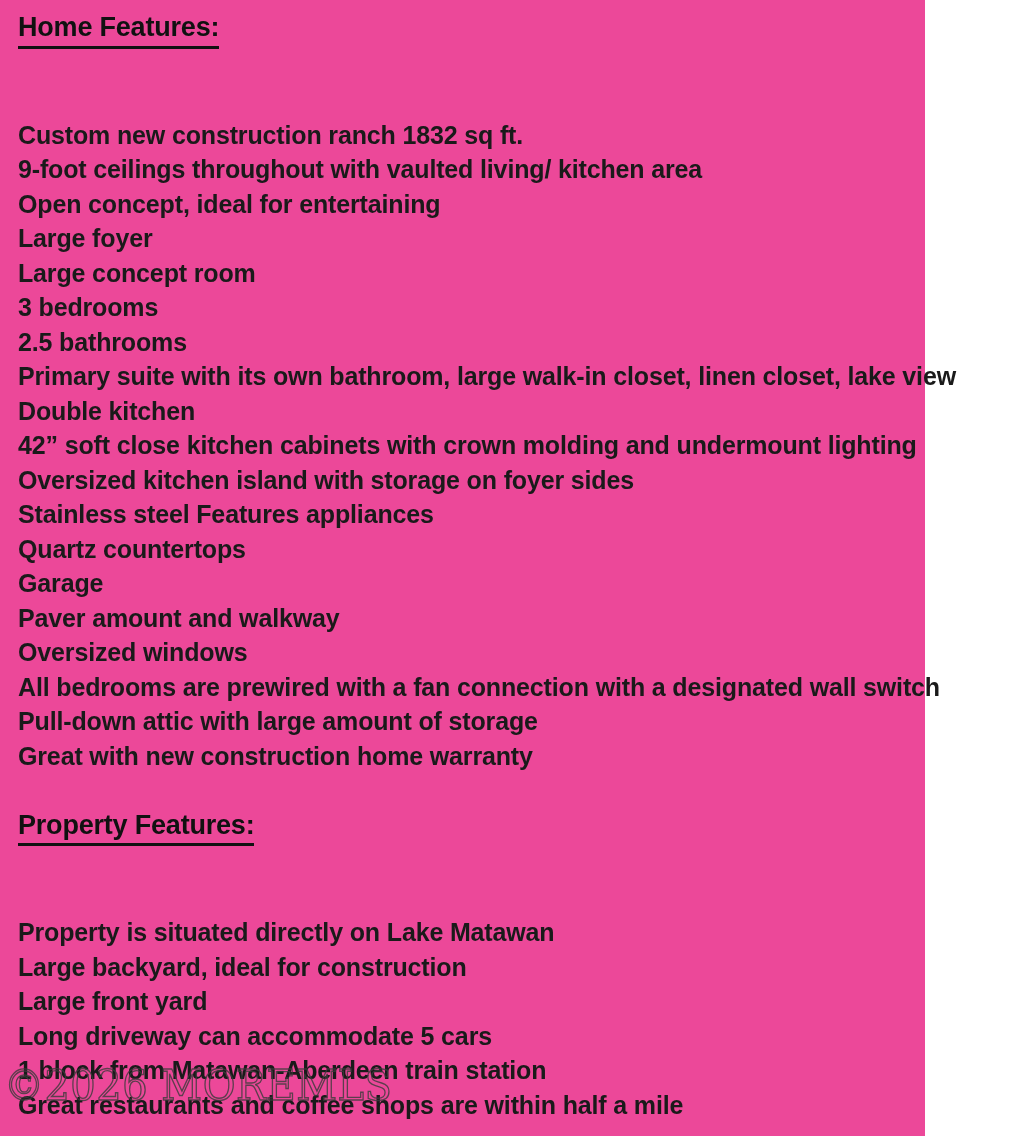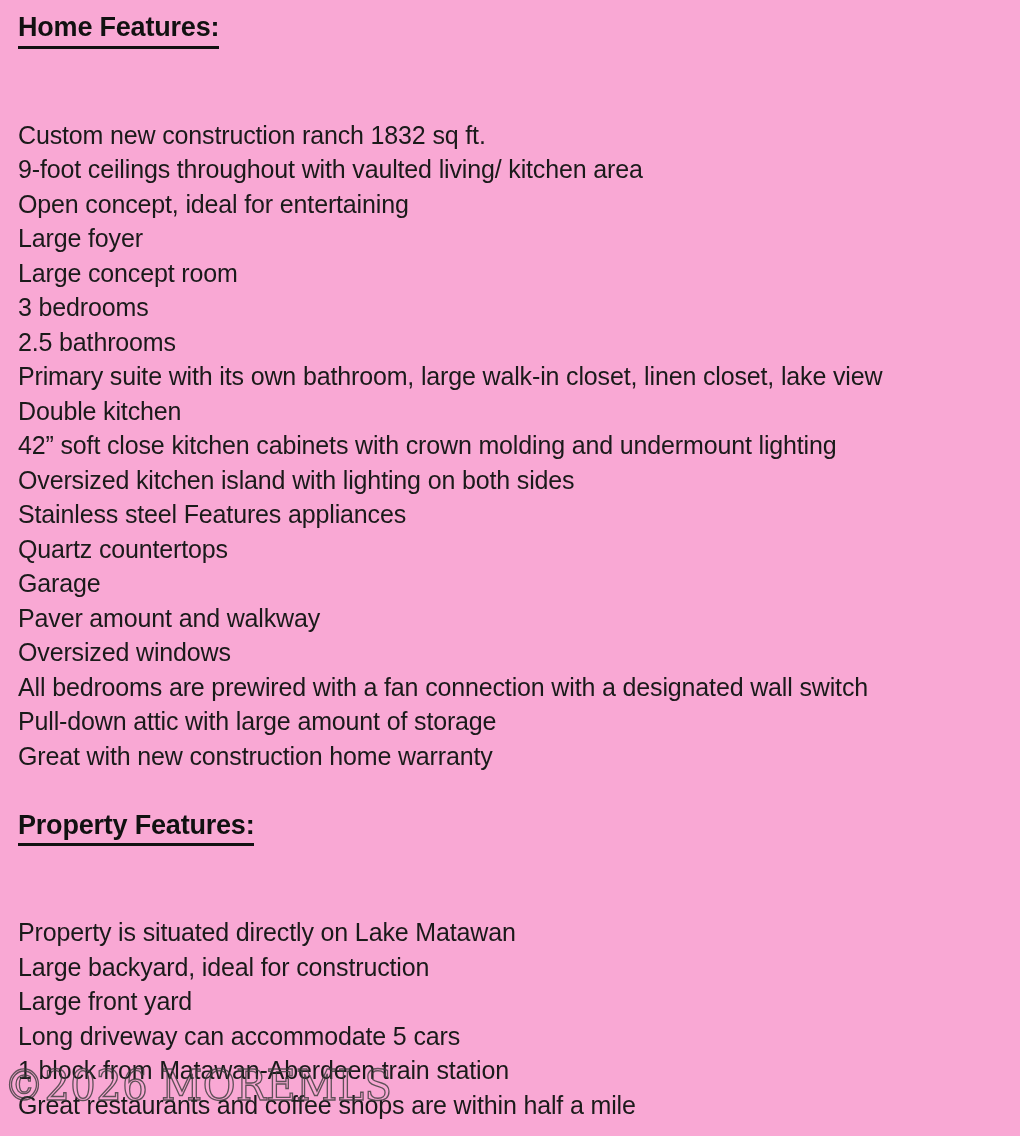--- a/index.html
+++ b/index.html
@@ -15,23 +15,23 @@
     overflow: hidden;
     font-family: "Liberation Sans", "DejaVu Sans", sans-serif;
     color: #1a1a1a;
     -webkit-font-smoothing: antialiased;
   }
 
   .page {
     position: absolute;
     left: 0;
     top: 0;
-    width: 1020px;
+    width: 925px;
     height: 1136px;
-    background: #f9a8d4;
+    background: #ec4899;
     padding: 12px;
     box-sizing: border-box;
   }
 
   .content {
     position: absolute;
     left: 18px;
     top: 10px;
     width: 984px;
   }
@@ -55,21 +55,21 @@
 
   .spacer-line {
     height: 34.5px;
     line-height: 34.5px;
     font-size: 25px;
   }
 
   .feature-line {
     font-size: 25px;
     line-height: 34.5px;
-    font-weight: normal;
+    font-weight: bold;
     color: #1a1a1a;
     white-space: nowrap;
     letter-spacing: -0.15px;
     margin: 0;
     padding: 0;
   }
 
   .watermark {
     position: absolute;
     left: 4px;
@@ -102,21 +102,21 @@
     <div class="feature-line">Custom new construction ranch 1832 sq ft.</div>
     <div class="feature-line">9-foot ceilings throughout with vaulted living/ kitchen area</div>
     <div class="feature-line">Open concept, ideal for entertaining</div>
     <div class="feature-line">Large foyer</div>
     <div class="feature-line">Large concept room</div>
     <div class="feature-line">3 bedrooms</div>
     <div class="feature-line">2.5 bathrooms</div>
     <div class="feature-line">Primary suite with its own bathroom, large walk-in closet, linen closet, lake view</div>
     <div class="feature-line">Double kitchen</div>
     <div class="feature-line">42” soft close kitchen cabinets with crown molding and undermount lighting</div>
-    <div class="feature-line">Oversized kitchen island with lighting on both sides</div>
+    <div class="feature-line">Oversized kitchen island with storage on foyer sides</div>
     <div class="feature-line">Stainless steel Features appliances</div>
     <div class="feature-line">Quartz countertops</div>
     <div class="feature-line">Garage</div>
     <div class="feature-line">Paver amount and walkway</div>
     <div class="feature-line">Oversized windows</div>
     <div class="feature-line">All bedrooms are prewired with a fan connection with a designated wall switch</div>
     <div class="feature-line">Pull-down attic with large amount of storage</div>
     <div class="feature-line">Great with new construction home warranty</div>
 
     <div class="spacer-line">&nbsp;</div>

